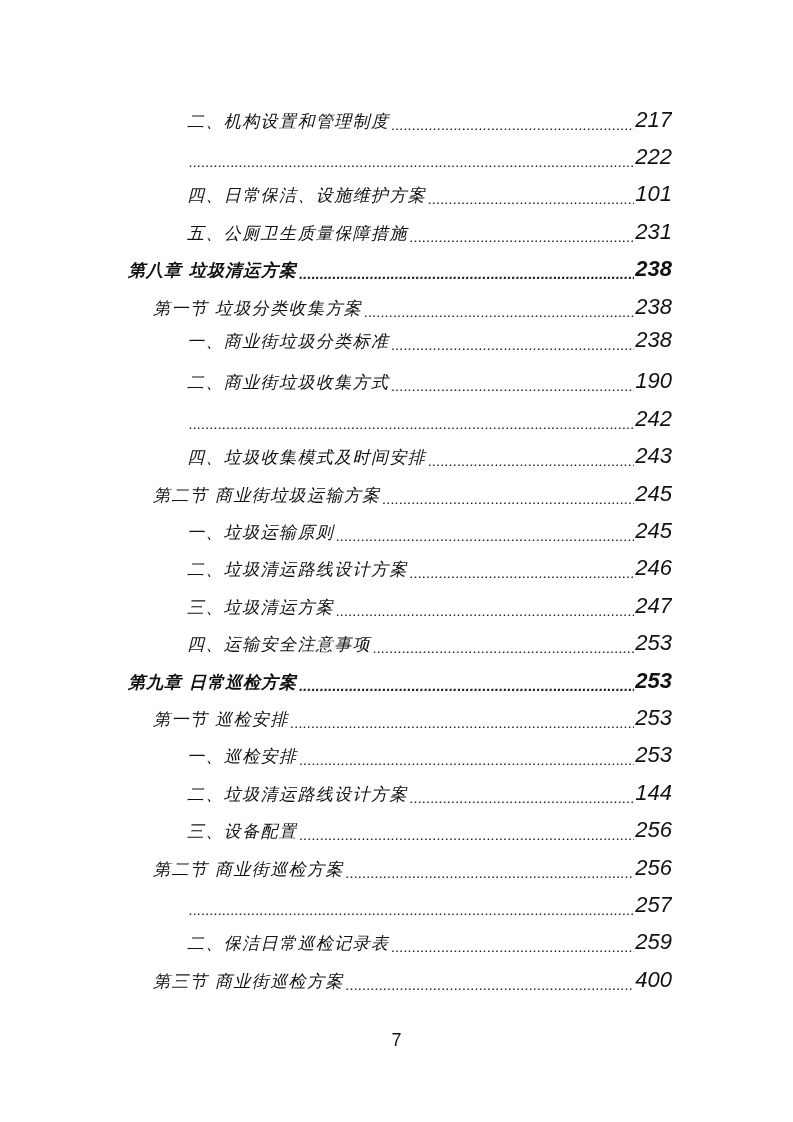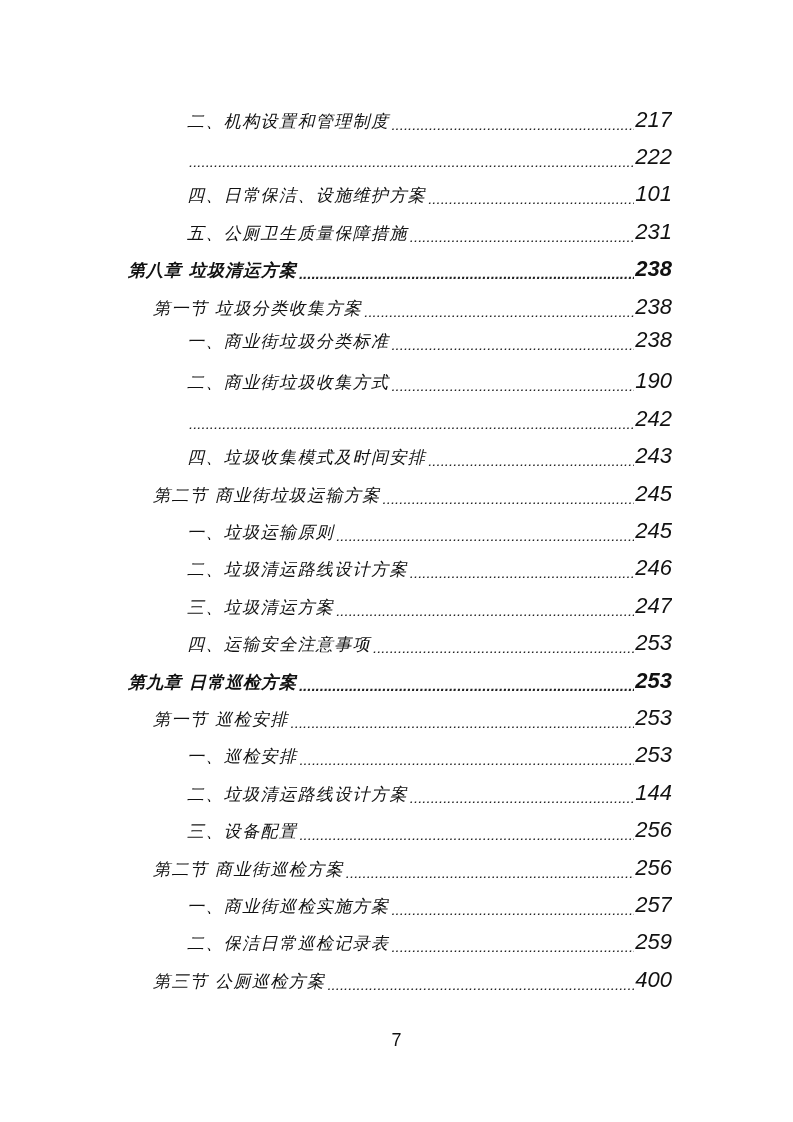--- a/index.html
+++ b/index.html
@@ -227,34 +227,33 @@
   </div>
   <div class="toc-row level-section" style="top:748px">
     <div class="toc-entry">
         <span class="toc-title">第二节  商业街巡检方案</span>
         <span class="toc-dots"></span>
         <span class="toc-page">256</span>
       </div>
   </div>
   <div class="toc-row level-item" style="top:785.4px">
     <div class="toc-entry">
-        <span class="toc-title">一、商业街巡检实施方案</span>
         <span class="toc-dots"></span>
         <span class="toc-page">257</span>
       </div>
   </div>
   <div class="toc-row level-item" style="top:822.8px">
     <div class="toc-entry">
         <span class="toc-title">二、保洁日常巡检记录表</span>
         <span class="toc-dots"></span>
         <span class="toc-page">259</span>
       </div>
   </div>
   <div class="toc-row level-section" style="top:860.2px">
     <div class="toc-entry">
-        <span class="toc-title">第三节  公厕巡检方案</span>
+        <span class="toc-title">第三节  商业街巡检方案</span>
         <span class="toc-dots"></span>
         <span class="toc-page">400</span>
       </div>
   </div>
 </div>
 
 <div class="page-number">7</div>
 
 </body></html>

